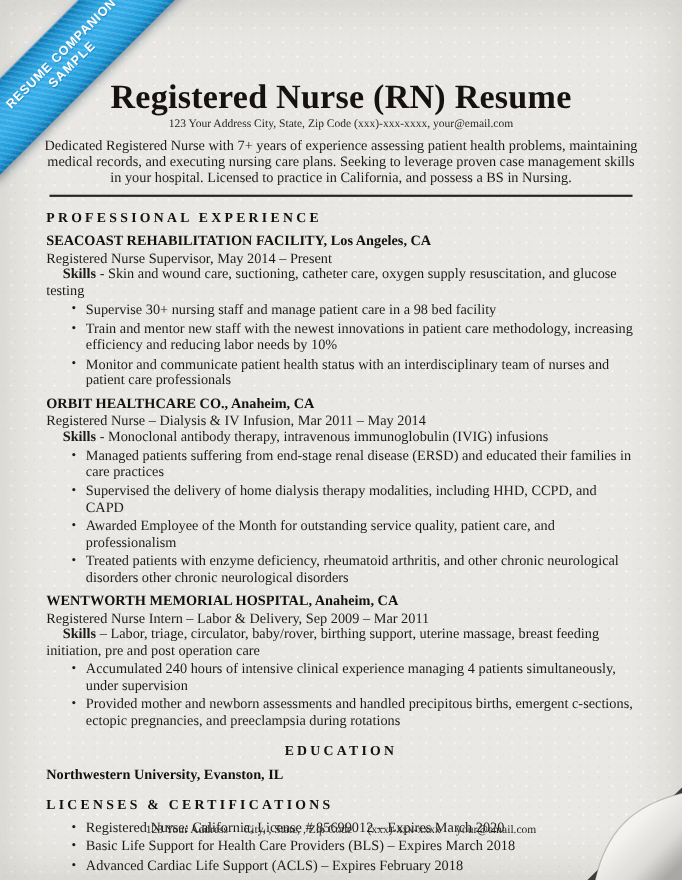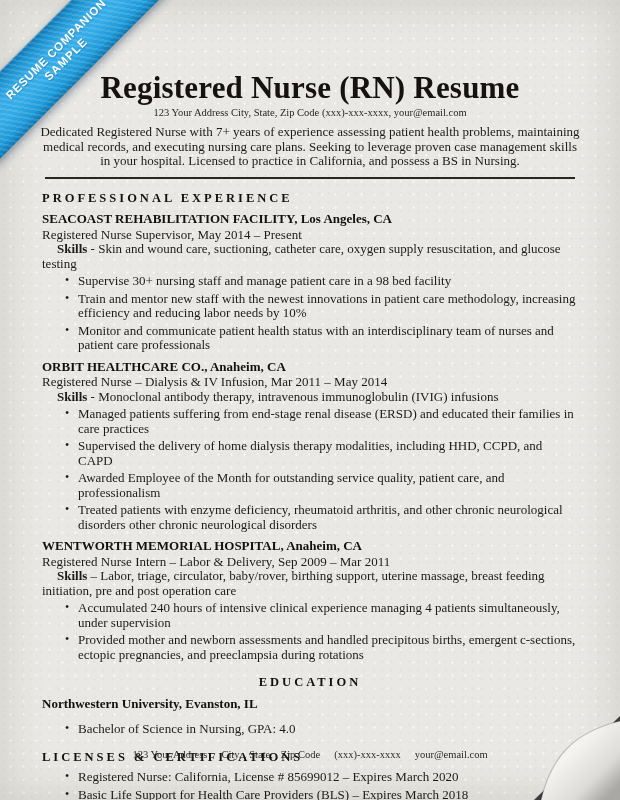--- a/index.html
+++ b/index.html
@@ -158,23 +158,20 @@
         <div class="job-role">Registered Nurse Intern – Labor &amp; Delivery, Sep 2009 – Mar 2011</div>
         <p class="skills-line"><b>Skills</b> <span>– Labor, triage, circulator, baby/rover, birthing support, uterine massage, breast feeding initiation, pre and post operation care</span></p>
         <ul class="bullets">
           <li>Accumulated 240 hours of intensive clinical experience managing 4 patients simultaneously, under supervision</li>
           <li>Provided mother and newborn assessments and handled precipitous births, emergent c-sections, ectopic pregnancies, and preeclampsia during rotations</li>
         </ul>
       </article>
 
       <h2 class="sec-heading edu-heading">EDUCATION</h2>
       <div class="school">Northwestern University, Evanston, IL</div>
-      <ul class="bullets edu-bullets">
-        <li>Bachelor of Science in Nursing, GPA: 4.0</li>
-      </ul>
 
       <h2 class="sec-heading lic-heading">LICENSES &amp; CERTIFICATIONS</h2>
       <ul class="bullets lic-bullets">
         <li>Registered Nurse: California, License # 85699012 – Expires March 2020</li>
         <li>Basic Life Support for Health Care Providers (BLS) – Expires March 2018</li>
         <li>Advanced Cardiac Life Support (ACLS) – Expires February 2018</li>
       </ul>
     </div>
 
     <div class="footer">

